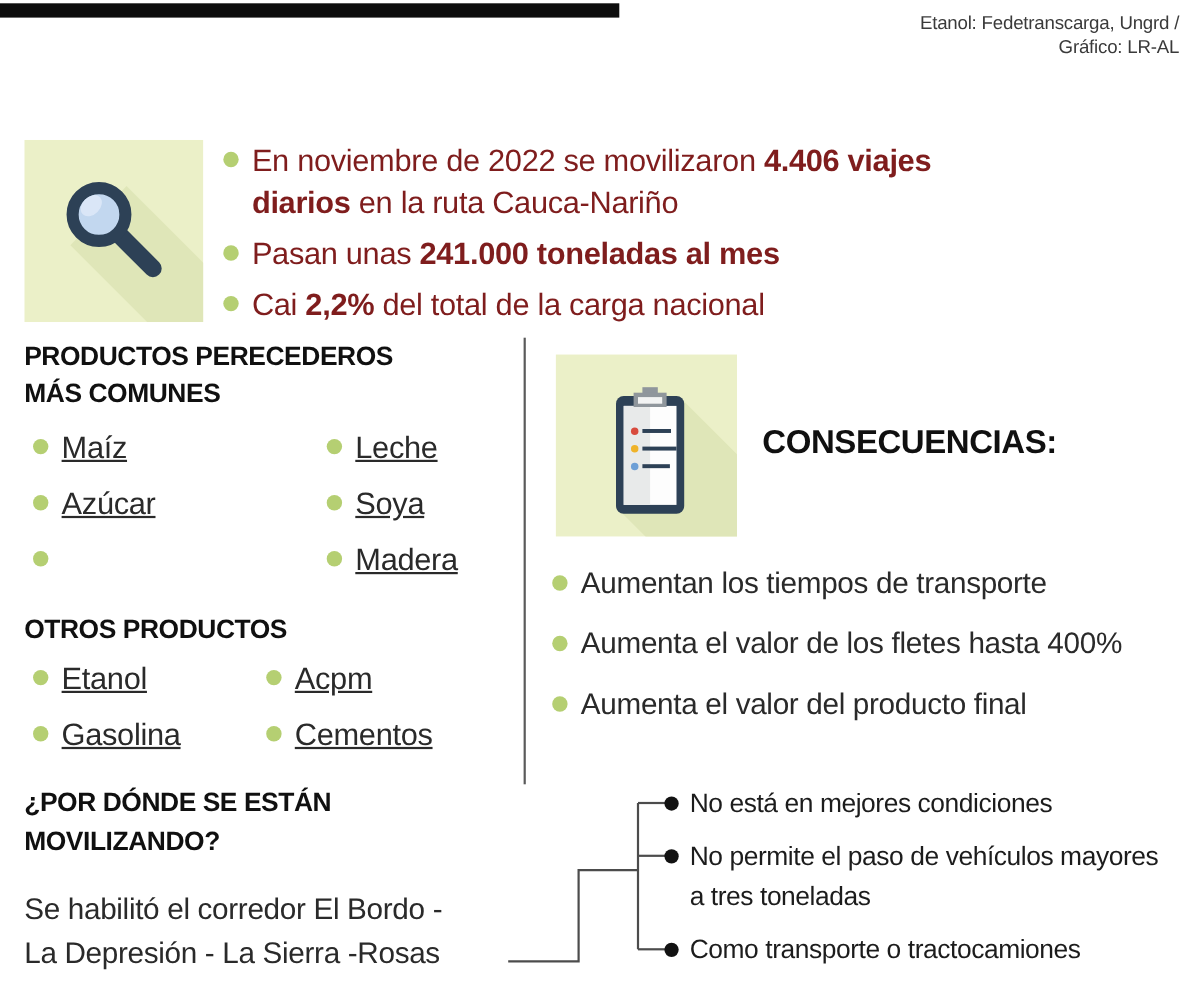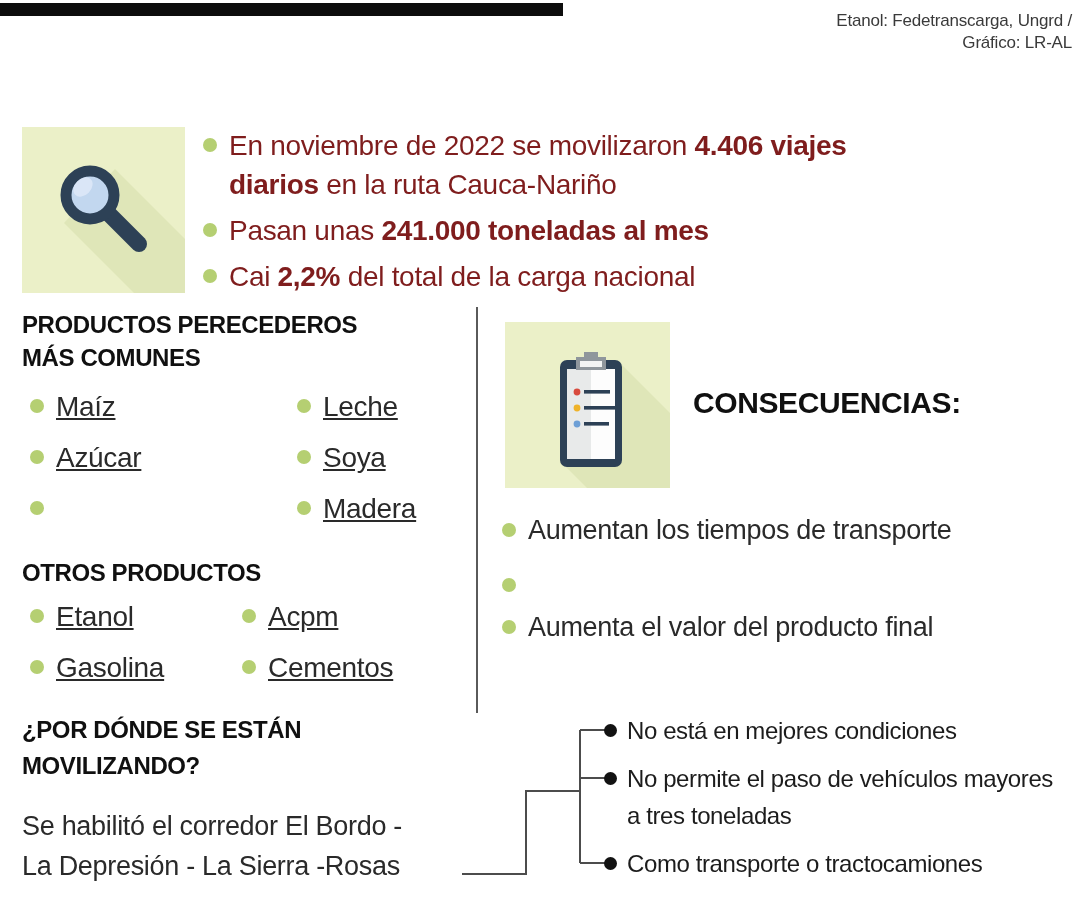--- a/index.html
+++ b/index.html
@@ -183,20 +183,21 @@
 
   <div class="abs list conseq-list">
 
       <div class="li">
         <span class="dot dot-green"></span>
         <span>Aumentan los tiempos de transporte</span>
       </div>
 
       <div class="li">
         <span class="dot dot-green"></span>
+        <span>Aumenta el valor de los fletes hasta 400%</span>
       </div>
 
       <div class="li">
         <span class="dot dot-green"></span>
         <span>Aumenta el valor del producto final</span>
       </div>
     </div>
 
   <div class="abs h-sec route-h">
     <div>¿POR DÓNDE SE ESTÁN</div>

